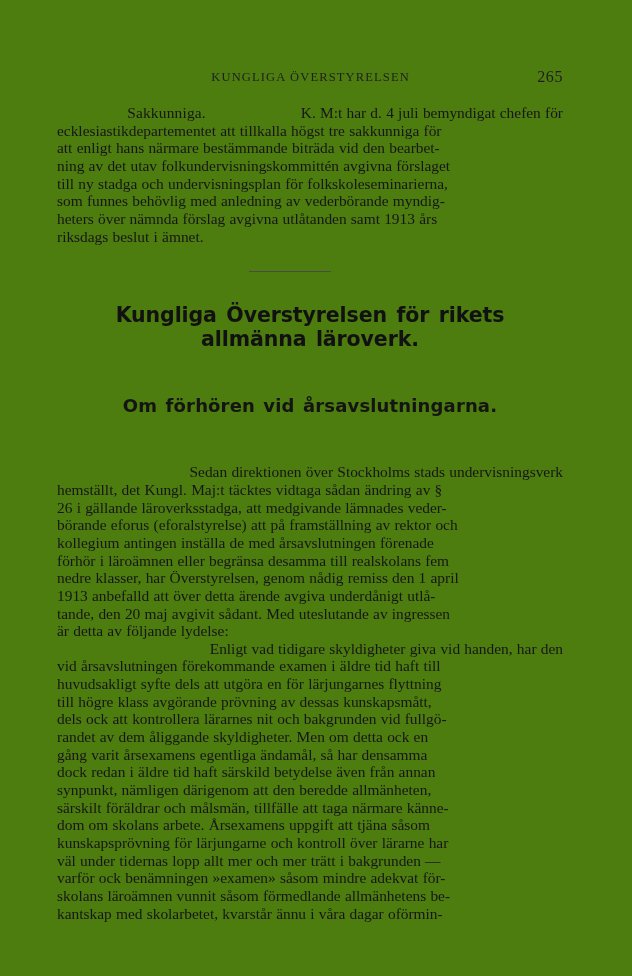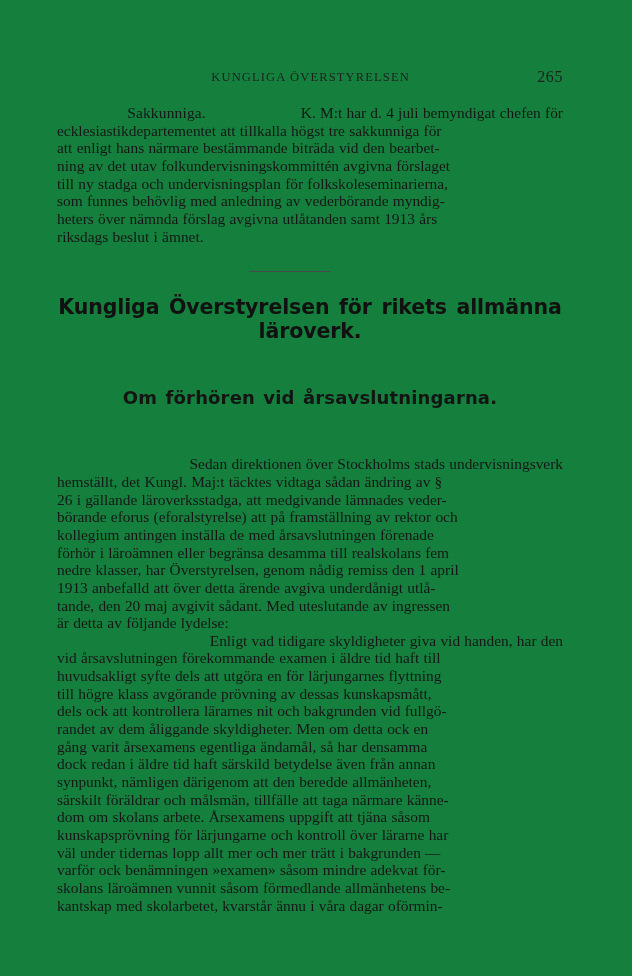--- a/index.html
+++ b/index.html
@@ -14,21 +14,21 @@
     font-family: "Liberation Serif", serif;
     color: #1a1a1a;
     -webkit-font-smoothing: antialiased;
   }
 
   
   .page {
     position: relative;
     width: 632px;
     height: 976px;
-    background: #15803d;
+    background: #4d7c0f;
   }
 
   .content {
     position: absolute;
     left: 57px;
     top: 0;
     width: 506px;
   }
 
   
@@ -103,21 +103,21 @@
 
   
   .sec-title {
     font-family: "DejaVu Sans", sans-serif;
     font-weight: bold;
     font-size: 20.5px;
     letter-spacing: -0.1px;
     word-spacing: 2.5px;
     color: #111111;
     text-align: center;
-    margin: 0;
+    margin: 8px;
     padding-top: 6px;
   }
   .sec-subtitle {
     font-family: "DejaVu Sans", sans-serif;
     font-weight: bold;
     font-size: 18px;
     letter-spacing: 0.15px;
     word-spacing: 2px;
     color: #141414;
     text-align: center;

